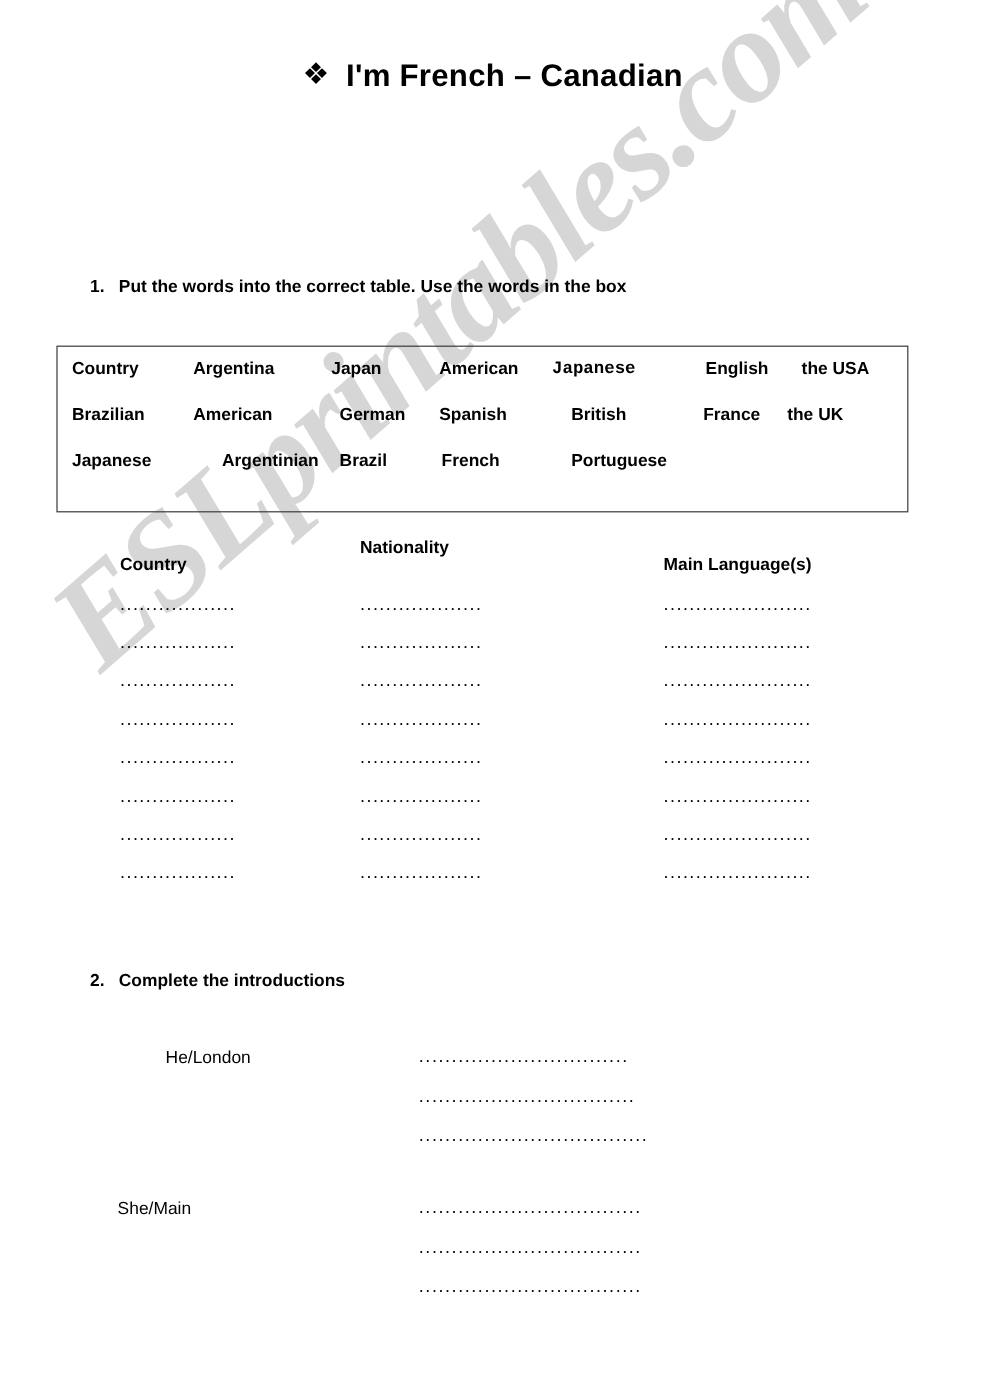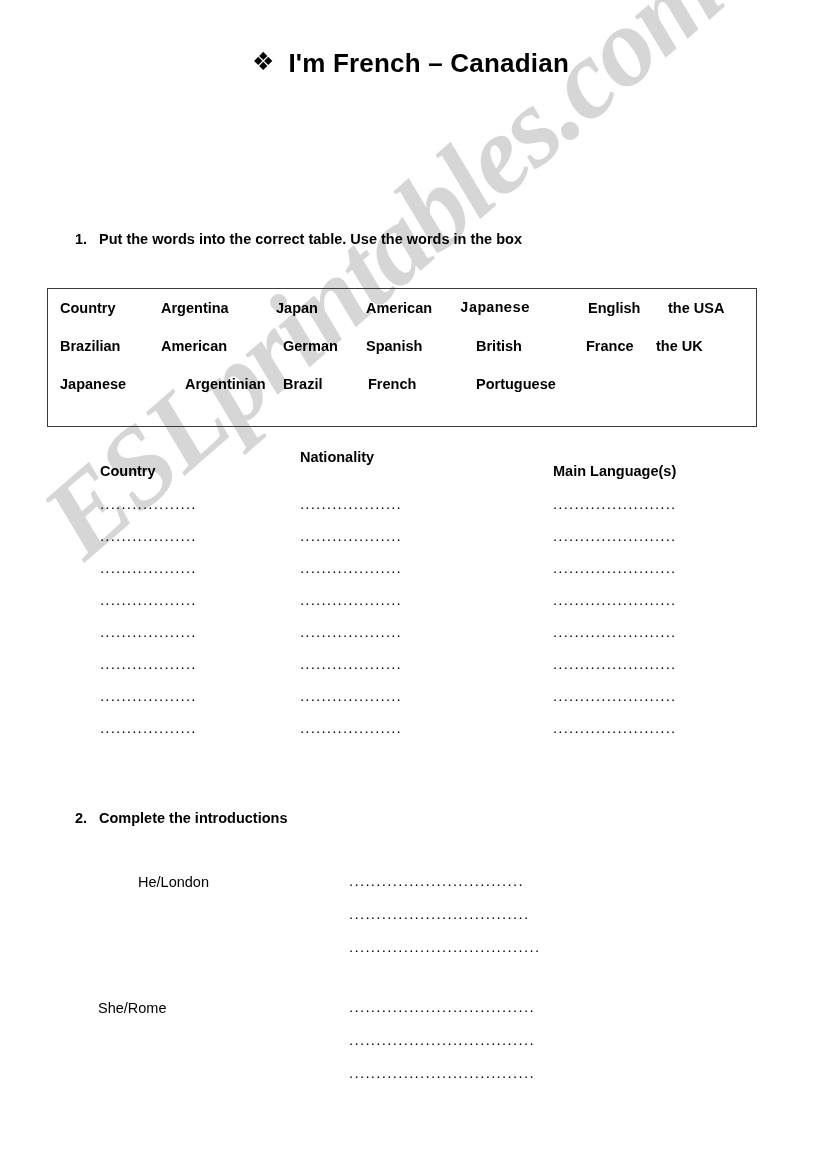--- a/index.html
+++ b/index.html
@@ -266,18 +266,18 @@
 
   <div class="instruction" id="instruction-2">
     <span class="num">2.</span><span>Complete the introductions</span>
   </div>
 
   <div class="prompt-label" id="prompt-label-0">He/London</div>
   <div class="answer-dots" style="left:349px; top:874px;">................................</div>
   <div class="answer-dots" style="left:349px; top:907px;">.................................</div>
   <div class="answer-dots" style="left:349px; top:940px;">...................................</div>
 
-  <div class="prompt-label" id="prompt-label-1">She/Rome</div>
+  <div class="prompt-label" id="prompt-label-1">She/Main</div>
   <div class="answer-dots" style="left:349px; top:1000px;">..................................</div>
   <div class="answer-dots" style="left:349px; top:1033px;">..................................</div>
   <div class="answer-dots" style="left:349px; top:1066px;">..................................</div>
 
 </div>
 
 </body></html>

